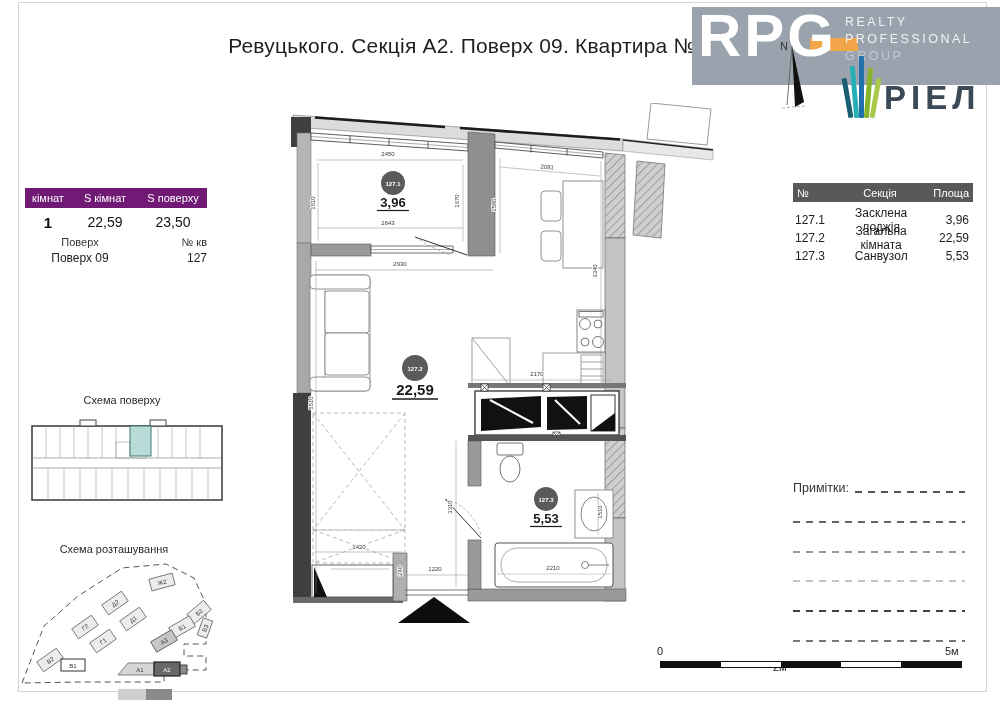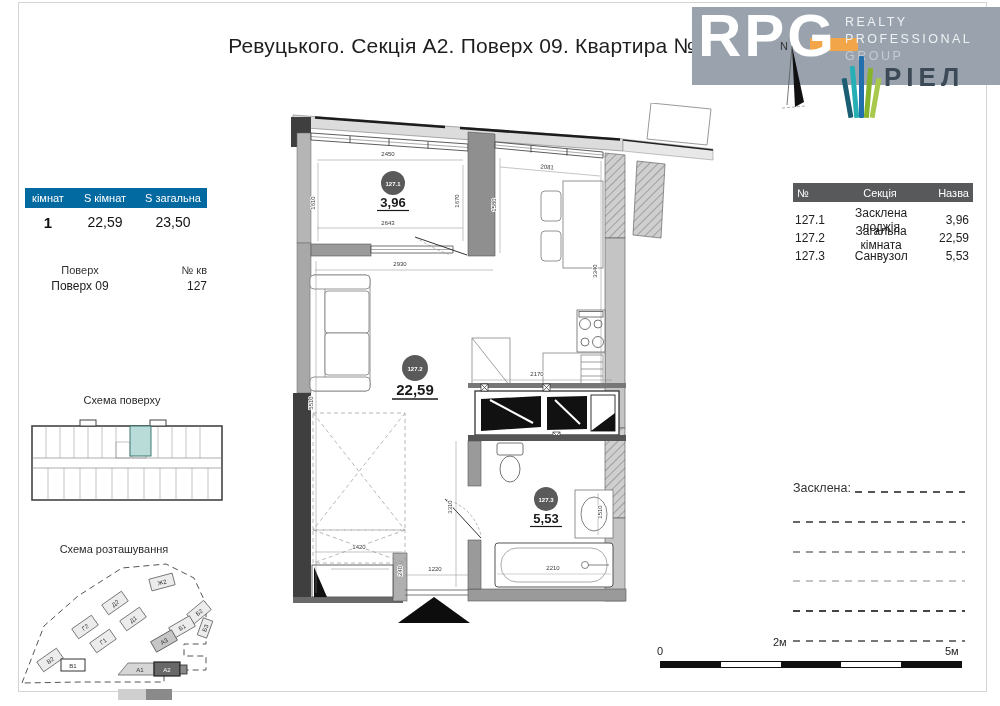--- a/index.html
+++ b/index.html
@@ -11,32 +11,32 @@
   
   .logo-band{position:absolute;left:692px;top:7px;width:308px;height:78px;background:#9aa3ad;}
   .logo-rpg{position:absolute;left:6px;top:-4px;font-size:60px;font-weight:700;color:#fff;
             letter-spacing:3px;line-height:66px;}
   .logo-orange{position:absolute;left:118px;top:31px;width:48px;height:13px;background:#f3a54a;}
   .logo-words{position:absolute;left:153px;top:7px;font-size:12.5px;letter-spacing:2.5px;
               line-height:17px;color:#eef1f3;white-space:nowrap;}
   .logo-words .dim{color:#c3cad1;}
   .logo-bars{position:absolute;left:845px;top:56px;width:36px;height:62px;}
   .bar{position:absolute;bottom:0;width:5px;border-radius:1px;}
-  .logo-riel{position:absolute;left:884px;top:62px;font-size:26px;font-weight:700;
+  .logo-riel{position:absolute;left:884px;top:79px;font-size:33px;font-weight:700;
              color:#3b4a56;letter-spacing:5px;}
   
   .ltable{position:absolute;left:25px;top:188px;width:182px;font-size:11px;}
-  .ltable .hdr{display:flex;background:#0369a1;color:#fff;height:20px;align-items:center;}
+  .ltable .hdr{display:flex;background:#701a75;color:#fff;height:20px;align-items:center;}
   .ltable .hdr div{text-align:center;}
   .c1{width:46px;} .c2{width:68px;} .c3{width:68px;}
   .ltable .vals{display:flex;height:28px;align-items:center;font-size:14px;color:#111;}
   .ltable .vals div{text-align:center;}
   .ltable .vals .big{font-size:15px;font-weight:700;}
   .lmeta{position:absolute;left:25px;top:236px;width:182px;font-size:11px;color:#333;}
-  .lmeta .row{display:flex;margin-top:28px;}
+  .lmeta .row{display:flex;}
   .lmeta .a{width:110px;text-align:center;} .lmeta .b{width:72px;text-align:right;}
   .lmeta .v{font-size:12px;margin-top:3px;color:#222;}
   
   .scheme-title{position:absolute;font-size:11px;color:#2a2a2a;text-align:center;width:200px;}
   
   .rtable{position:absolute;left:793px;top:183px;width:180px;font-size:12px;}
   .rtable .hdr{display:flex;background:#58595b;color:#fff;height:19px;align-items:center;font-size:11px;}
   .r1{width:38px;padding-left:4px;} .r2{width:92px;text-align:center;} .r3{width:44px;text-align:right;padding-right:4px;}
   .rtable .rows{margin-top:9px;}
   .rtable .row{display:flex;height:18px;align-items:center;color:#222;}
@@ -86,21 +86,21 @@
     <text x="18" y="14" font-size="11" fill="#333">N</text>
     <polygon points="30,10 42,66 33,71" fill="#111"></polygon>
     <line x1="30" y1="10" x2="25" y2="69" stroke="#555" stroke-width="0.8"></line>
     <line x1="20" y1="72" x2="44" y2="70" stroke="#999" stroke-width="0.8" stroke-dasharray="3,2"></line>
   </svg>
 
   <div class="ltable">
     <div class="hdr">
       <div class="c1">кімнат</div>
       <div class="c2">S кімнат</div>
-      <div class="c3">S загальна</div>
+      <div class="c3">S поверху</div>
     </div>
     <div class="vals">
       <div class="c1 big">1</div>
       <div class="c2">22,59</div>
       <div class="c3">23,50</div>
     </div>
   </div>
   <div class="lmeta">
     <div class="row">
       <div class="a">Поверх</div>
@@ -431,51 +431,51 @@
       <text class="badget" x="261" y="398.5">127.3</text>
       <text class="areat" x="261" y="420" font-size="13">5,53</text>
       <line x1="245" y1="423.5" x2="277" y2="423.5" stroke="#1a1a1a" stroke-width="1.2"></line>
     </g>
   </svg>
 
   <div class="rtable">
     <div class="hdr">
       <div class="r1">№</div>
       <div class="r2">Секція</div>
-      <div class="r3">Назва</div>
+      <div class="r3">Площа</div>
     </div>
     <div class="rows">
       <div class="row">
         <div class="r1">127.1</div>
         <div class="r2">Засклена лоджія</div>
         <div class="r3">3,96</div>
       </div>
       <div class="row">
         <div class="r1">127.2</div>
         <div class="r2">Загальна кімната</div>
         <div class="r3">22,59</div>
       </div>
       <div class="row">
         <div class="r1">127.3</div>
         <div class="r2">Санвузол</div>
         <div class="r3">5,53</div>
       </div>
     </div>
   </div>
 
-  <div class="notes-label">Засклена:</div>
+  <div class="notes-label">Примітки:</div>
   <div class="dash" style="left:855px;top:491px;width:110px;"></div>
   <div class="dash" style="left:793px;top:521px;width:172px;background:repeating-linear-gradient(90deg,#666 0 7px,transparent 7px 13px);"></div>
   <div class="dash" style="left:793px;top:551px;width:172px;background:repeating-linear-gradient(90deg,#999 0 7px,transparent 7px 13px);"></div>
   <div class="dash" style="left:793px;top:580px;width:172px;background:repeating-linear-gradient(90deg,#c4c4c4 0 7px,transparent 7px 13px);"></div>
   <div class="dash" style="left:793px;top:610px;width:172px;background:repeating-linear-gradient(90deg,#444 0 7px,transparent 7px 13px);"></div>
   <div class="dash" style="left:793px;top:640px;width:172px;background:repeating-linear-gradient(90deg,#777 0 7px,transparent 7px 13px);"></div>
 
   <div class="scale-lbl" style="left:657px;top:645px;">0</div>
-  <div class="scale-lbl" style="left:773px;top:636px;">2м</div>
+  <div class="scale-lbl" style="left:773px;top:661px;">2м</div>
   <div class="scale-lbl" style="left:945px;top:645px;">5м</div>
   <div class="scalebar">
     <div style="width:60px;background:#111;"></div>
     <div style="width:60px;background:#fff;"></div>
     <div style="width:60px;background:#111;"></div>
     <div style="width:60px;background:#fff;"></div>
     <div style="width:60px;background:#111;"></div>
   </div>
 </div>
 

